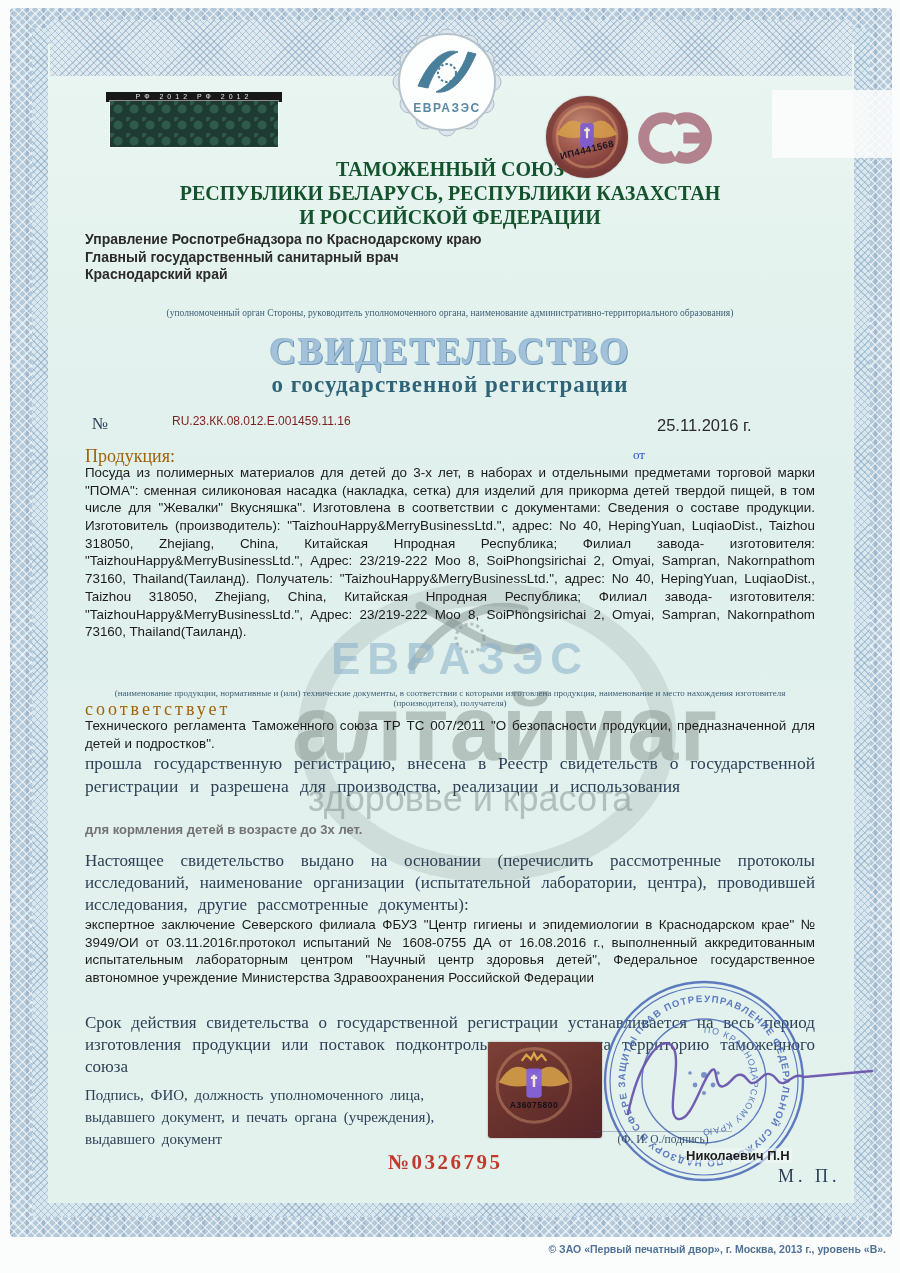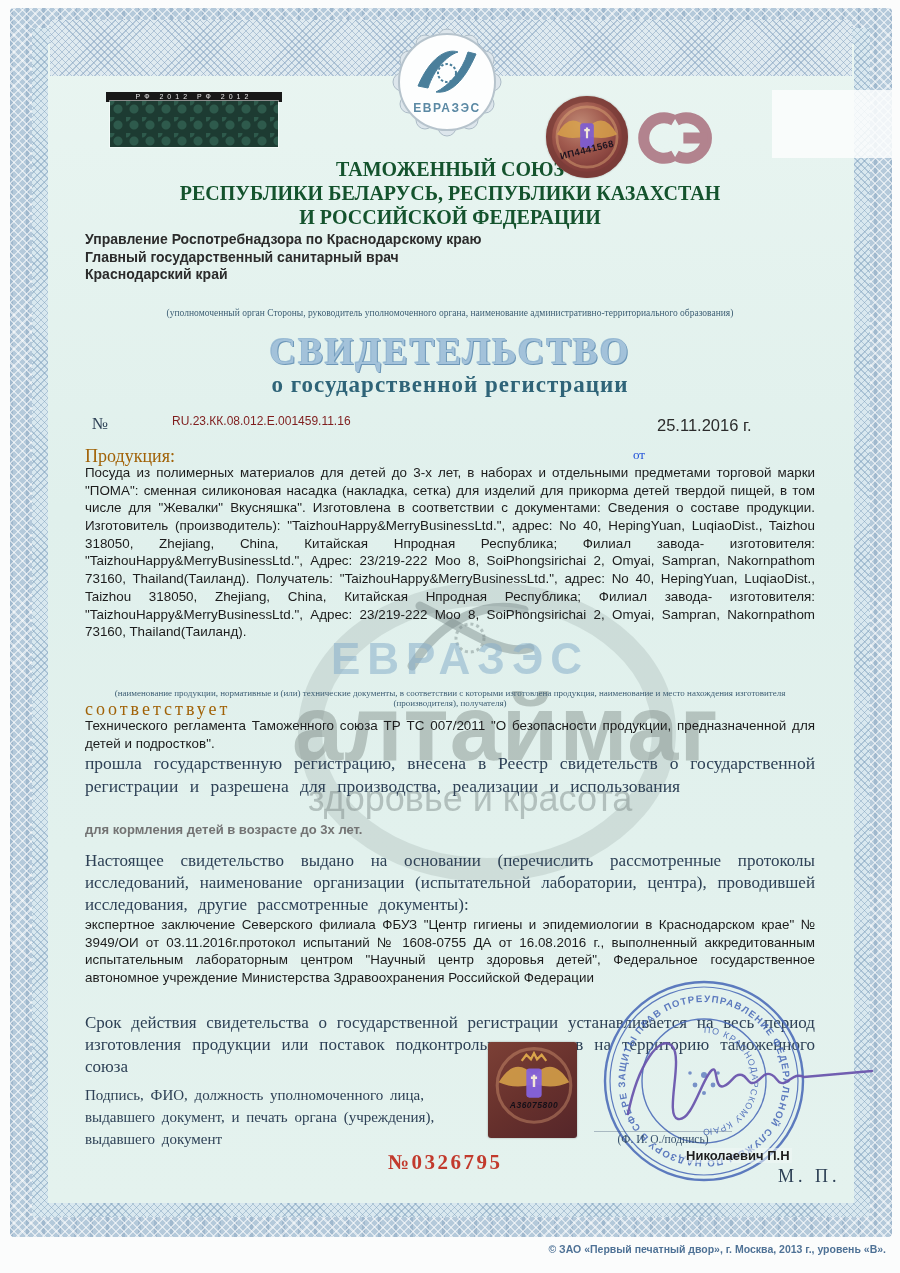--- a/index.html
+++ b/index.html
@@ -65,23 +65,23 @@
     background-image:radial-gradient(circle 5px at 8px 8px,#2e5a4c 4px,transparent 5px),
                      radial-gradient(circle 5px at 0px 0px,#2e5a4c 4px,transparent 5px);
     background-size:16px 16px;box-shadow:0 0 0 1px rgba(255,255,255,.5);}
   .sec-strip-top{left:106px;top:92px;width:176px;height:10px;z-index:3;background:#181818;
     color:#e8e8e8;font-size:7px;letter-spacing:4px;text-align:center;line-height:10px;overflow:hidden;}
   .holo-round{left:546px;top:96px;width:82px;height:82px;border-radius:50%;z-index:3;
     background:radial-gradient(circle at 42% 35%, #c08a75 0%, #a05a4e 35%, #84403c 60%, #6f2f32 100%);
     box-shadow:inset 0 0 0 6px rgba(120,60,55,.7),0 0 2px rgba(0,0,0,.3);}
   .holo-round .num{position:absolute;left:4px;top:48px;width:74px;text-align:center;
     transform:rotate(-14deg);font-size:9.5px;font-weight:bold;color:#1e1420;letter-spacing:.5px;}
-  .holo-square{left:488px;top:1042px;width:89px;height:96px;z-index:3;border-radius:3px;
+  .holo-square{left:488px;top:1042px;width:114px;height:96px;z-index:3;border-radius:3px;
     background:linear-gradient(145deg,#7c4036 0%,#66302c 55%,#55262a 100%);
-    box-shadow:0 0 2px rgba(0,0,0,.35);font-style:italic;}
+    box-shadow:0 0 2px rgba(0,0,0,.35);}
   .holo-square .num{position:absolute;left:2px;top:58px;width:88px;text-align:center;
     font-size:8.5px;font-weight:bold;color:#140f18;letter-spacing:.5px;}
   .white-patch{left:772px;top:90px;width:120px;height:68px;background:rgba(252,253,253,.85);z-index:2;}
 
   .se-logo{left:630px;top:106px;z-index:3;}
   .rosette{left:388px;top:24px;z-index:3;}
 
   .stamp{left:598px;top:975px;z-index:4;opacity:.88;}
   .signature{left:618px;top:1018px;z-index:5;}
   .sign-name{left:684px;top:1104px;z-index:6;font-size:13px;font-weight:bold;color:#1d1d1d;

